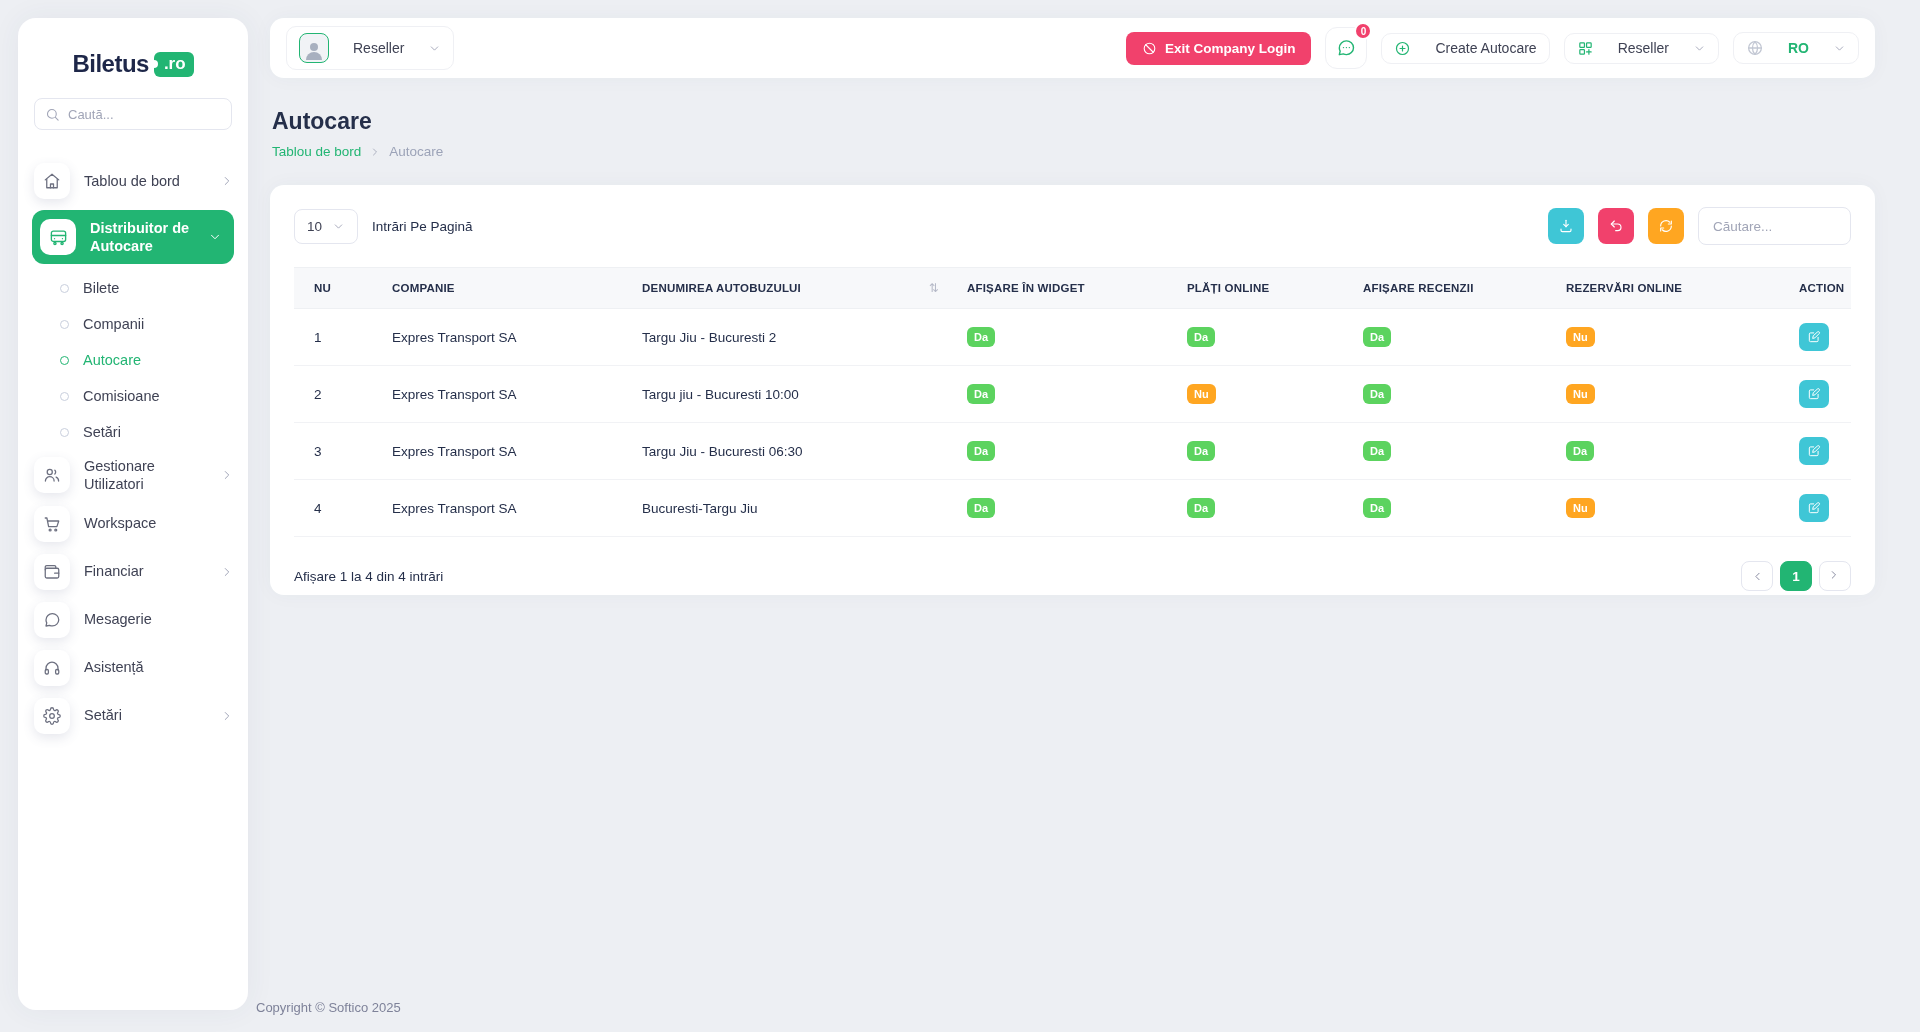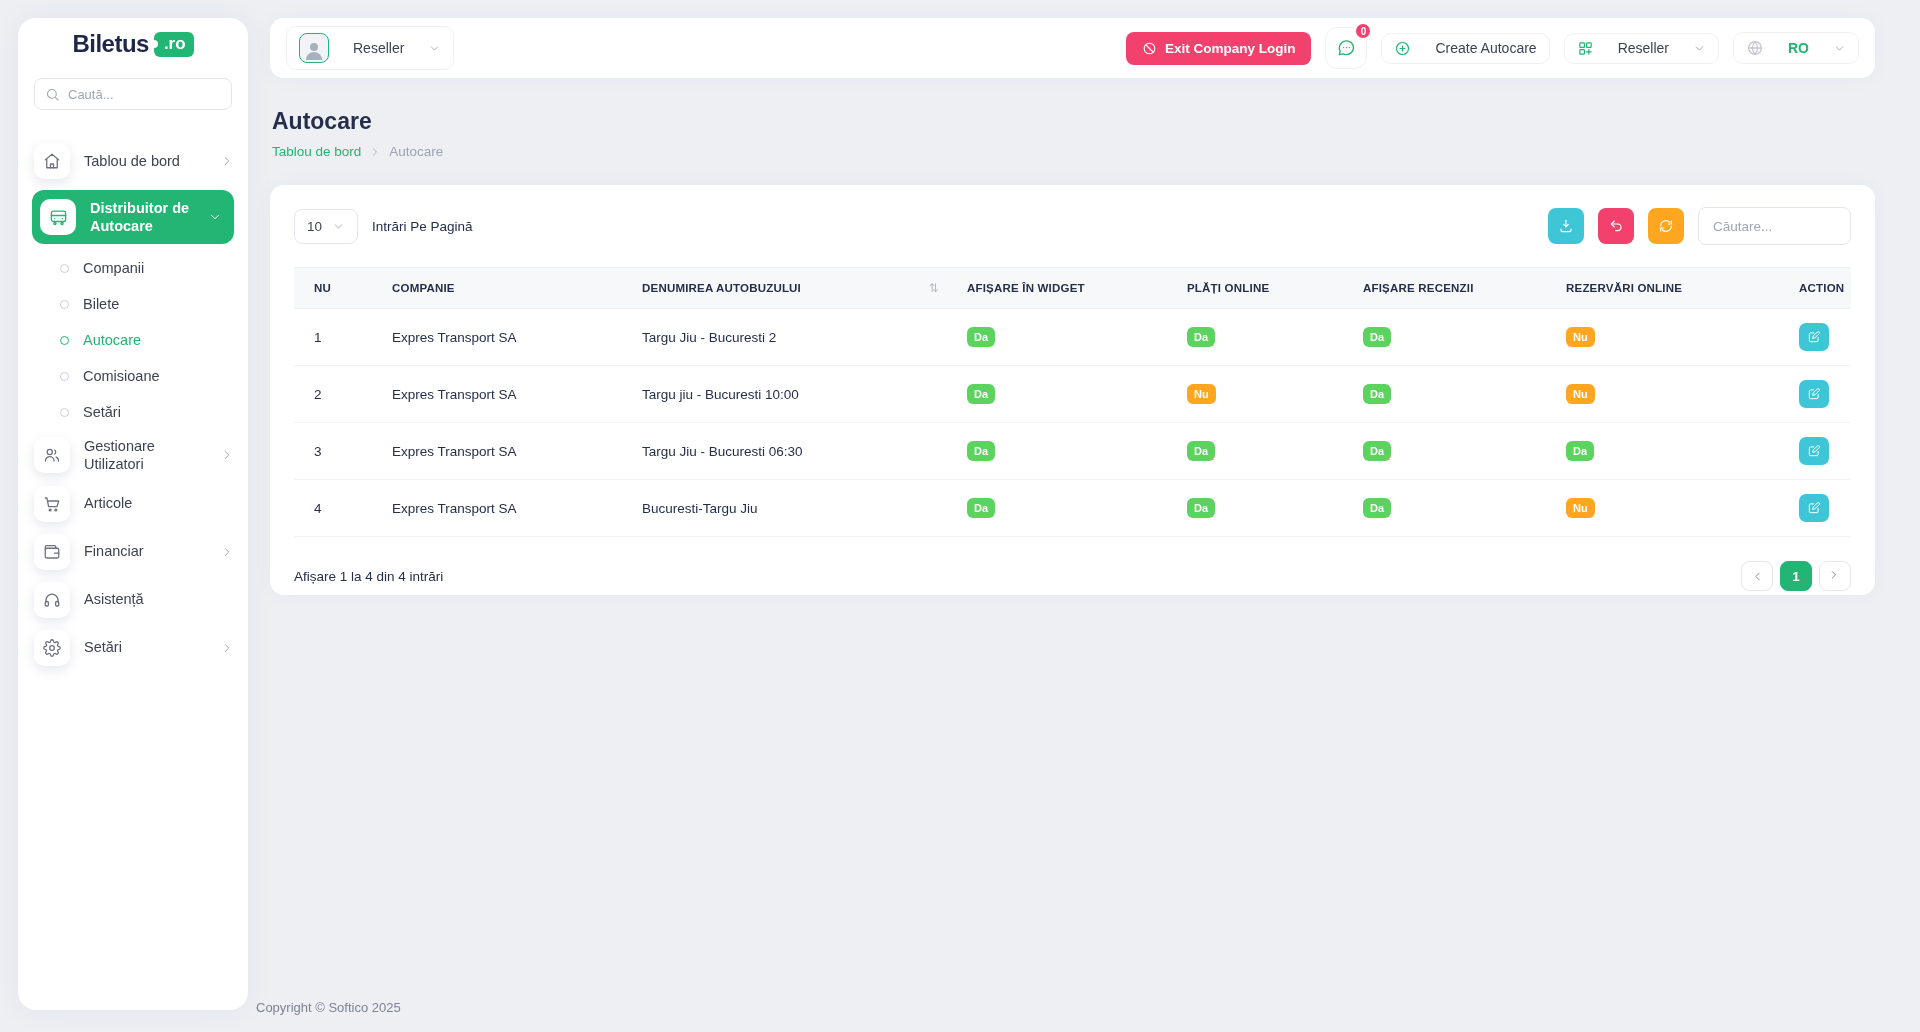--- a/index.html
+++ b/index.html
@@ -5,21 +5,21 @@
   * { margin:0; padding:0; box-sizing:border-box; }
   html,body { width:1920px; height:1032px; overflow:hidden;
     font-family:"Liberation Sans","DejaVu Sans",sans-serif;
     background:#edeff3; color:#252f4a; }
   svg { display:block; }
   .ic { stroke:currentColor; fill:none; stroke-width:1.7; stroke-linecap:round; stroke-linejoin:round; }
 
   
   .sidebar { position:absolute; left:18px; top:18px; bottom:22px; width:230px;
     background:#fff; border-radius:18px; box-shadow:0 0 30px rgba(56,71,109,.06); z-index:5; }
-  .logo { display:flex; align-items:center; justify-content:center; gap:2px; padding:12px 0 20px; }
+  .logo { display:flex; align-items:center; justify-content:center; gap:2px; padding:32px 0 20px; }
   .logo-name { font-size:24px; font-weight:bold; color:#1e2749; letter-spacing:-.5px; }
   .logo-tld { position:relative; font-size:17px; font-weight:bold; color:#fff;
     background:var(--c-green,#22b573); padding:2px 8px 3px 10px; border-radius:6px; margin-left:3px; }
   .logo-tld::before { content:""; position:absolute; left:-4px; top:50%; transform:translateY(-50%);
     width:8px; height:8px; background:#fff; border-radius:50%; }
   .side-search { margin:0 16px 18px; height:32px; border:1px solid #e4e6ef; border-radius:8px;
     display:flex; align-items:center; gap:8px; padding:15px 10px; color:#a1a5b7; }
   .side-search input { border:none; outline:none; width:100%; font-size:13px; color:#5e6278;
     font-family:inherit; background:transparent; }
   .side-search input::placeholder { color:#a1a5b7; }
@@ -161,25 +161,25 @@
       <span class="nav-label">Distribuitor de Autocare</span>
       <span class="nav-chevron">
         <svg class="ic" width="14" height="14" viewBox="0 0 24 24">
             <path d="M6 9l6 6 6-6"></path>
           </svg>
       </span>
     </div>
 
     <div class="sub-item">
       <span class="bullet"></span>
-      <span class="sub-label">Companii</span>
+      <span class="sub-label">Bilete</span>
     </div>
     <div class="sub-item">
       <span class="bullet"></span>
-      <span class="sub-label">Bilete</span>
+      <span class="sub-label">Companii</span>
     </div>
     <div class="sub-item active">
       <span class="bullet"></span>
       <span class="sub-label">Autocare</span>
     </div>
     <div class="sub-item">
       <span class="bullet"></span>
       <span class="sub-label">Comisioane</span>
     </div>
     <div class="sub-item">
@@ -205,39 +205,47 @@
     </div>
 
     <div class="nav-item">
       <span class="icon-box">
         <svg class="ic" width="18" height="18" viewBox="0 0 24 24">
             <circle cx="9.5" cy="20" r="1.3"></circle>
             <circle cx="17" cy="20" r="1.3"></circle>
             <path d="M3 4h2.2l2.3 11.5h11L21 8H6"></path>
           </svg>
       </span>
-      <span class="nav-label">Articole</span>
+      <span class="nav-label">Workspace</span>
     </div>
 
     <div class="nav-item">
       <span class="icon-box">
         <svg class="ic" width="18" height="18" viewBox="0 0 24 24">
             <rect x="3" y="7" width="18" height="13" rx="2"></rect>
             <path d="M17 7V5.2A1.7 1.7 0 0015.3 3.5H5A2 2 0 003 5.5V9"></path>
             <path d="M15.5 13.5H21"></path>
           </svg>
       </span>
       <span class="nav-label">Financiar</span>
       <span class="nav-chevron">
         <svg class="ic" width="14" height="14" viewBox="0 0 24 24">
             <path d="M9 6l6 6-6 6"></path>
           </svg>
       </span>
     </div>
 
+    <div class="nav-item">
+      <span class="icon-box">
+        <svg class="ic" width="18" height="18" viewBox="0 0 24 24">
+            <path d="M21 11.6a8.4 8.4 0 01-8.5 8.3c-1.3 0-2.6-.3-3.7-.8L4 20l1-4.2a8.1 8.1 0 01-1-3.9A8.4 8.4 0 0112.5 3.5 8.4 8.4 0 0121 11.6z"></path>
+          </svg>
+      </span>
+      <span class="nav-label">Mesagerie</span>
+    </div>
 
     <div class="nav-item">
       <span class="icon-box">
         <svg class="ic" width="18" height="18" viewBox="0 0 24 24">
             <path d="M4 14.5v-2.2a8 8 0 0116 0v2.2"></path>
             <rect x="3" y="14" width="4.2" height="6" rx="1.6"></rect>
             <rect x="16.8" y="14" width="4.2" height="6" rx="1.6"></rect>
           </svg>
       </span>
       <span class="nav-label">Asistență</span>

